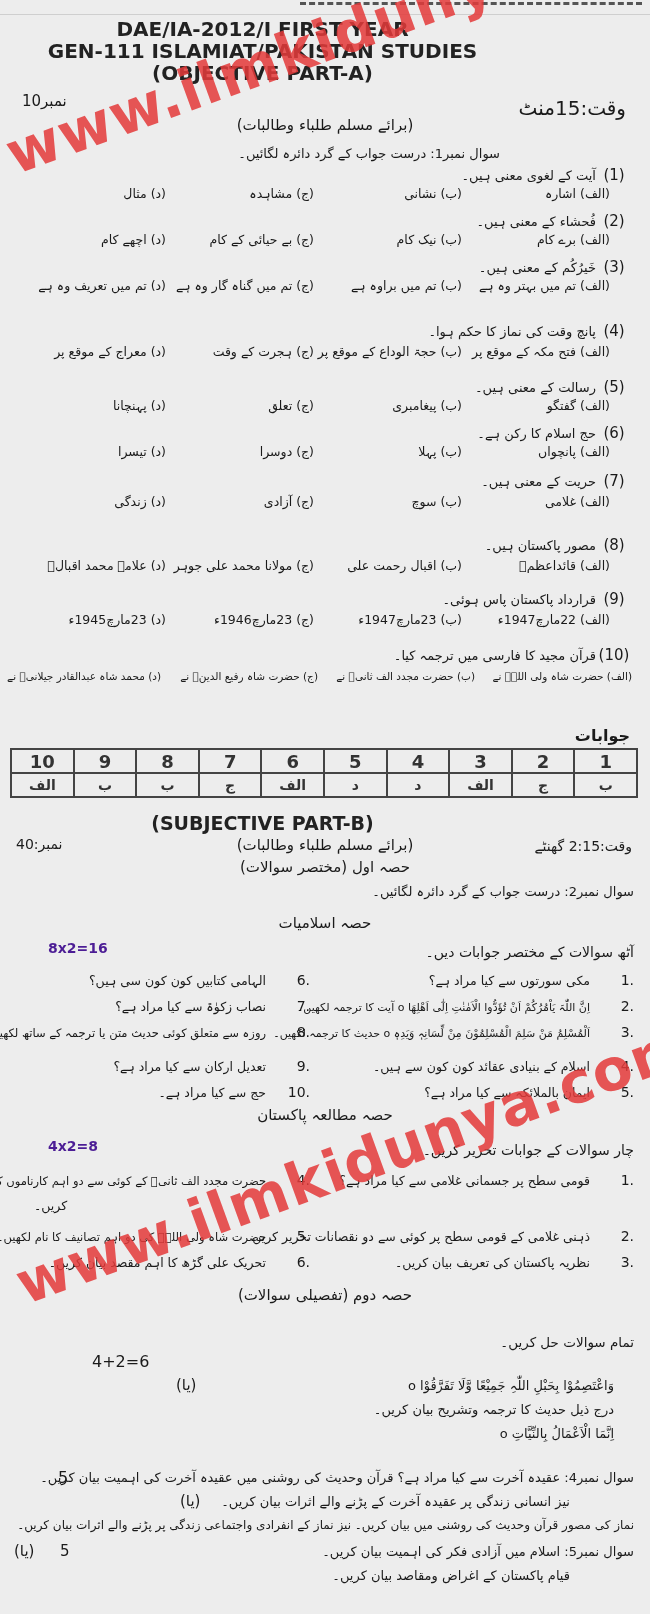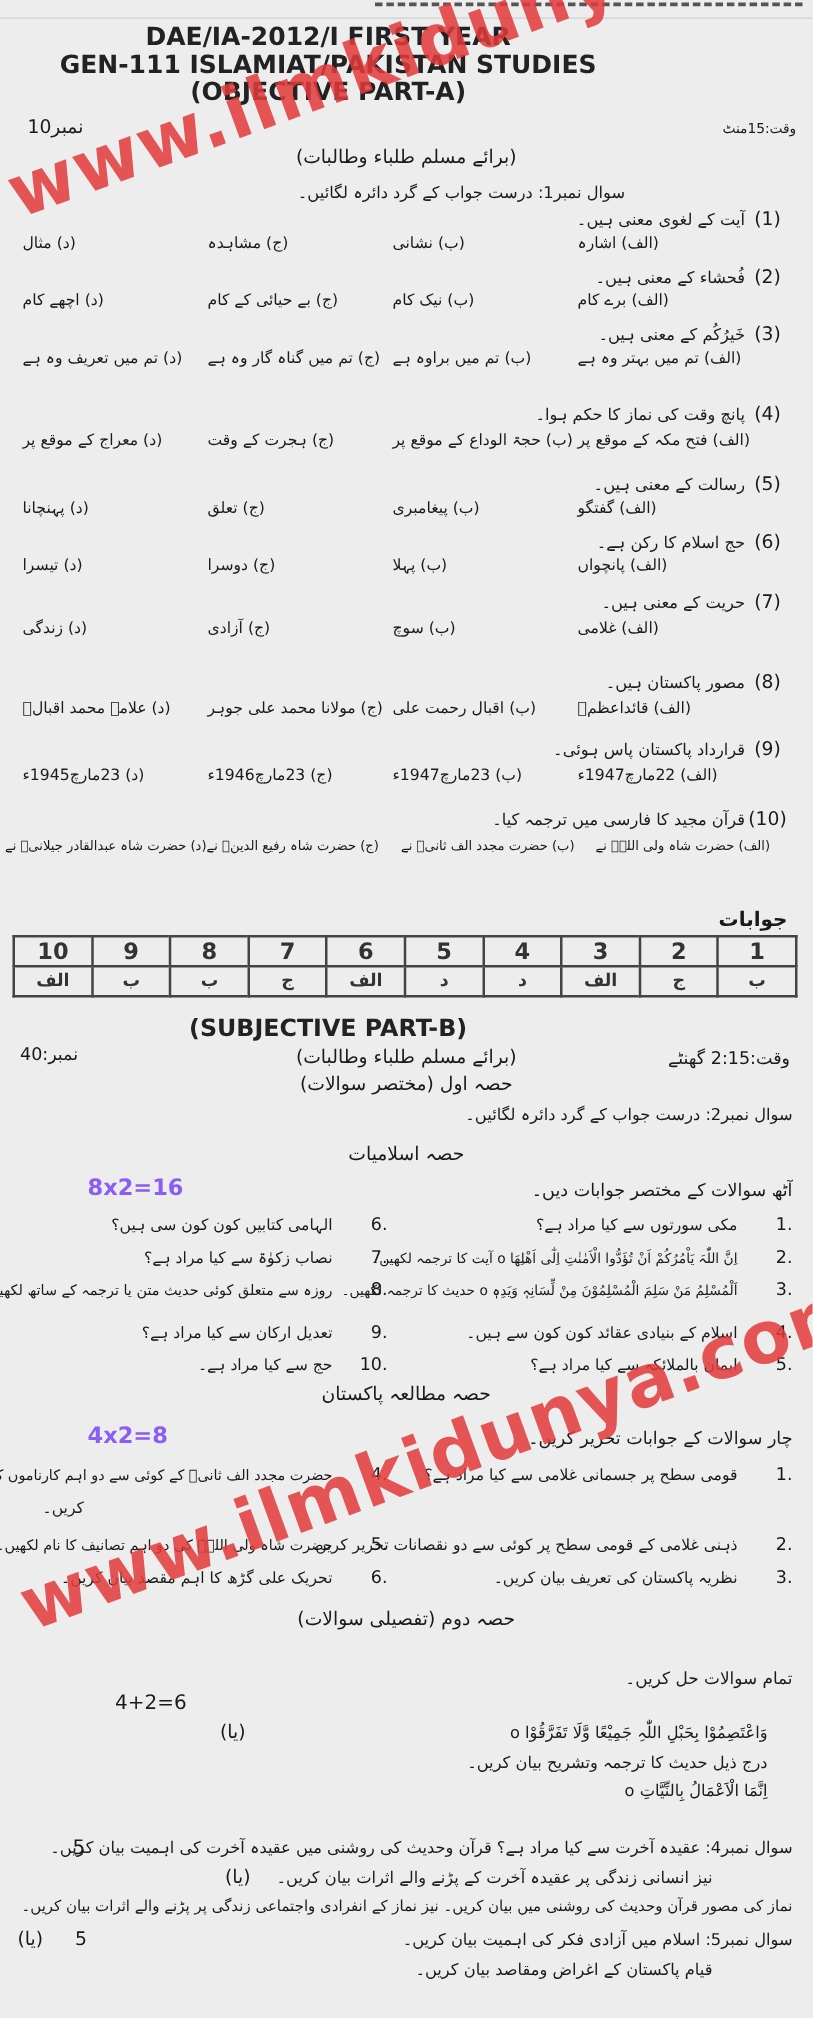--- a/index.html
+++ b/index.html
@@ -20,52 +20,52 @@
     .en-title {
       position: absolute; left: 0; width: 525px; text-align: center;
       font-family: "DejaVu Sans", sans-serif; font-weight: bold; font-size: 20px;
       color: #222; line-height: 22px;
     }
     .ur { direction: rtl; font-family: "DejaVu Sans", sans-serif; font-size: 13px; white-space: nowrap; }
     .ur-center { position: absolute; left: 0; width: 650px; text-align: center; direction: rtl; font-size: 15px; }
     .qrow { position: absolute; right: 18px; direction: rtl; font-size: 13px; white-space: nowrap; }
     .qnum { display: inline-block; width: 36px; text-align: center; font-size: 15px; direction: ltr; }
     .opts { position: absolute; right: 40px; left: 18px; direction: rtl; display: flex; font-size: 12.5px; white-space: nowrap; }
-    .opt { flex: 1; text-align: left; }
+    .opt { flex: 1; text-align: right; }
     .ans-title { position: absolute; right: 20px; top: 726px; font-size: 16px; font-weight: bold; direction: rtl; }
     table.answers {
       position: absolute; left: 10px; top: 748px; width: 628px; border-collapse: collapse;
       direction: rtl; table-layout: fixed;
     }
     table.answers td {
       border: 2px solid #444; text-align: center; height: 22px; padding: 0;
       font-weight: bold; font-size: 18px; color: #333;
     }
     table.answers tr.ans td { font-size: 14px; text-align: center; }
-    .mark { position: absolute; font-weight: bold; font-size: 18px; color: #8b5cf6; margin-left: 22px; }
+    .mark { position: absolute; font-weight: bold; font-size: 14px; color: #4c1d95; }
     .item { position: absolute; direction: rtl; font-size: 12.5px; white-space: nowrap; }
     .item .n { display: inline-block; width: 30px; direction: ltr; text-align: right; font-size: 14px; margin-left: 14px; }
     .watermark {
       position: absolute; color: #e43a3a; opacity: 0.85; font-weight: bold;
       font-family: "DejaVu Sans", sans-serif; font-size: 58px; white-space: nowrap;
       transform-origin: left bottom; letter-spacing: 1px;
     }
   </style>
 </head>
 <body>
 
 <div class="page">
   <div class="topdash"></div>
   <div class="topline"></div>
 
   <div class="en-title" style="top:18px">DAE/IA-2012/I FIRST YEAR</div>
   <div class="en-title" style="top:40px">GEN-111 ISLAMIAT/PAKISTAN STUDIES</div>
   <div class="en-title" style="top:62px">(OBJECTIVE PART-A)</div>
   <div class="abs ur" style="left:22px;top:92px;font-size:15px">نمبر10</div>
-  <div class="abs ur" style="right:13px;top:96px;font-size:11px">وقت:15منٹ</div>
+  <div class="abs ur" style="right:24px;top:96px;font-size:20px">وقت:15منٹ</div>
   <div class="ur-center" style="top:116px">(برائے مسلم طلباء وطالبات)</div>
   <div class="qrow" style="top:146px;right:150px">سوال نمبر1: درست جواب کے گرد دائرہ لگائیں۔</div>
 
   <div>
     <div class="qrow" style="top:166px"><span class="qnum">(1)</span><span>آیت کے لغوی معنی ہیں۔</span></div>
     <div class="opts" style="top:186px">
       <span class="opt">(الف) اشارہ</span>
       <span class="opt">(ب) نشانی</span>
       <span class="opt">(ج) مشاہدہ</span>
       <span class="opt">(د) مثال</span>
@@ -133,21 +133,21 @@
       <span class="opt">(ب) 23مارچ1947ء</span>
       <span class="opt">(ج) 23مارچ1946ء</span>
       <span class="opt">(د) 23مارچ1945ء</span>
     </div>
 
     <div class="qrow" style="top:646px"><span class="qnum">(10)</span><span>قرآن مجید کا فارسی میں ترجمہ کیا۔</span></div>
     <div class="opts" style="top:670px;right:18px;left:4px;font-size:10.5px">
       <span class="opt">(الف) حضرت شاہ ولی اللہؒ نے</span>
       <span class="opt">(ب) حضرت مجدد الف ثانیؒ نے</span>
       <span class="opt">(ج) حضرت شاہ رفیع الدینؒ نے</span>
-      <span class="opt">(د) حضرت شاہ عبدالقادر جیلانیؒ نے</span>
+      <span class="opt">(د) محمد شاہ عبدالقادر جیلانیؒ نے</span>
     </div>
   </div>
 
   <div class="ans-title">جوابات</div>
   <table class="answers">
     <tbody>
         <tr>
       <td>1</td>
       <td>2</td>
       <td>3</td>

